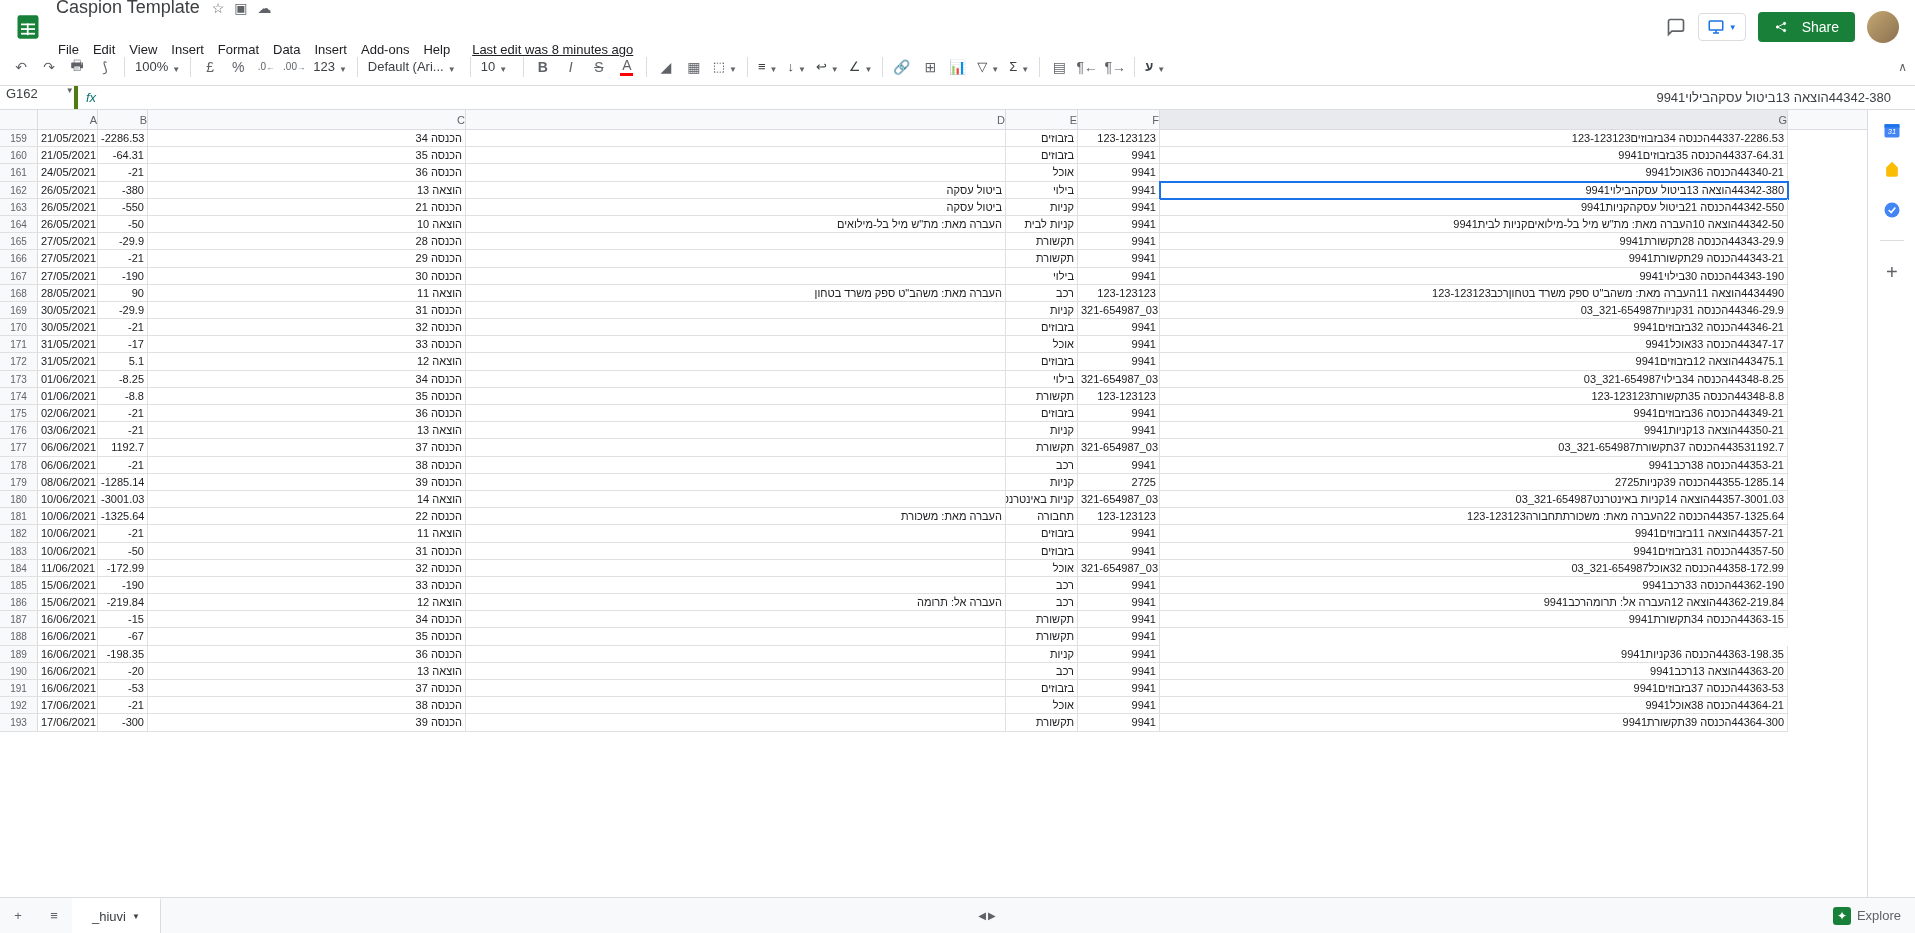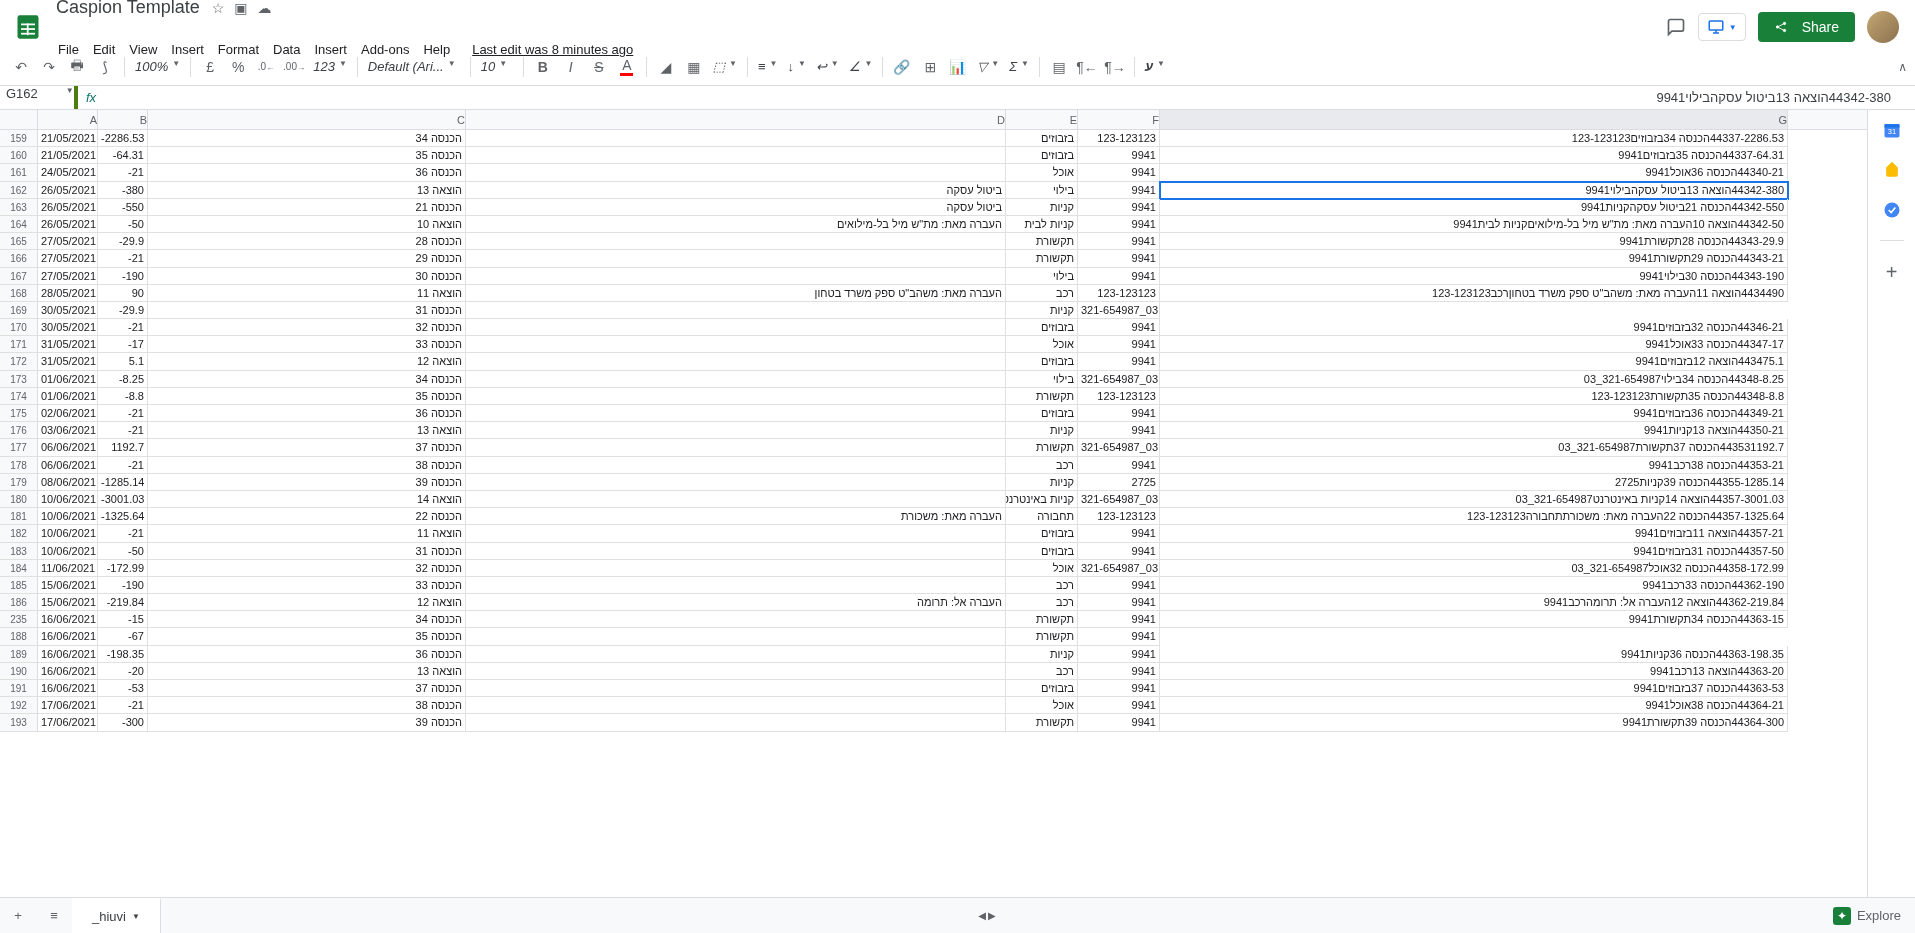--- a/index.html
+++ b/index.html
@@ -20,21 +20,21 @@
 .header-right { display: flex; align-items: center; gap: 12px; margin-right: 8px;}
 .comment-icon { width:20px; height:20px; display:flex; align-items:center; justify-content:center; color:#5f6368; cursor:pointer;}
 .present-btn { border:1px solid #dadce0; border-radius:4px; padding:4px 8px; display:flex; align-items:center; gap:4px; cursor:pointer; color:#1a73e8;}
 .share-btn { background:#188038; color:#fff; border-radius:4px; padding:7px 16px; display:flex; align-items:center; gap:14px; font-size:14px; font-weight:500; cursor:pointer;}
 .avatar { width:32px; height:32px; border-radius:50%; background:linear-gradient(135deg,#c4a872,#8b6f4f); }
 
 
 .toolbar { display:flex; align-items:center; padding:4px 8px; border-bottom:1px solid #dadce0; height:38px; gap:2px;}
 .tool-btn { width:26px; height:26px; display:flex; align-items:center; justify-content:center; color:#5f6368; cursor:pointer; font-size:14px; border-radius:2px;}
 .tool-sep { width:1px; height:20px; background:#dadce0; margin:0 4px;}
-.tool-dropdown { display:flex; align-items:flex-start; padding:0 4px; color:#3c4043; font-size:13px; cursor:pointer; gap:4px;font-style:italic;}
+.tool-dropdown { display:flex; align-items:flex-end; padding:0 4px; color:#3c4043; font-size:13px; cursor:pointer; gap:4px;}
 .tool-dropdown .arrow { font-size:8px; color:#5f6368;}
 .rtl-btn { font-weight:bold; font-family:Arial; }
 
 
 .formula-bar { display:flex; align-items:center; border-bottom:1px solid #dadce0; height:24px;}
 .cell-ref { width:78px; border-right:4px solid #4d7c0f; padding:0 6px; font-size:13px; color:#3c4043; display:flex; align-items:flex-start; height:100%;gap:28px;}
 .cell-ref .arrow{ font-size:8px; margin-left:auto; color:#5f6368;}
 .fx { font-style:italic; color:#0f766e; padding:0 8px; font-size:13px;}
 .formula-input { flex:1; border:none; outline:none; font-size:13px; padding:0 4px; text-align:right; direction:rtl; color:#3c4043; margin-right:20px;}
 
@@ -48,21 +48,21 @@
 .grid-row { display:flex; height:17.2px; }
 .row-header { width:38px; border-right:1px solid #dadce0; border-bottom:1px solid #e0e0e0; background:#f8f9fa; text-align:center; font-size:10px; color:#5f6368; line-height:17px; flex-shrink:0;}
 .cell { border-right:1px solid #e0e0e0; border-bottom:1px solid #e0e0e0; font-size:11px; padding:0 3px; white-space:nowrap; overflow:hidden; line-height:17px; flex-shrink:0;}
 .c-a{width:60px; text-align:right;} .c-b{width:50px; text-align:right;} .c-c{width:318px; text-align:right; direction:rtl;} .c-d{width:540px; text-align:right; direction:rtl;} .c-e{width:72px; text-align:right; direction:rtl;} .c-f{width:82px; text-align:right;} .c-g{width:628px; text-align:right; direction:rtl;}
 .col-header.c-a{width:60px;} .col-header.c-b{width:50px;} .col-header.c-c{width:318px;} .col-header.c-d{width:540px;} .col-header.c-e{width:72px;} .col-header.c-f{width:82px;} .col-header.c-g{width:628px;}
 .selected-cell { outline:2px solid #1a73e8; outline-offset:-1px; background:#fff;}
 .selected-col { background:#e8eaed;}
 
 
 .right-sidebar { width:48px; border-left:1px solid #dadce0; display:flex; flex-direction:column; align-items:center; padding-top:10px; gap:20px;}
-.side-icon { width:20px; height:20px; cursor:pointer; font-size:18px; display:flex; align-items:flex-start; justify-content:center;}
+.side-icon { width:20px; height:20px; cursor:pointer; font-size:18px; display:flex; align-items:flex-start; justify-content:center;font-style:italic;}
 .collapse-toolbar { margin-left:auto; color:#5f6368; cursor:pointer; font-size:12px;}
 
 
 .bottom-bar { display:flex; align-items:center; height:36px; border-top:1px solid #dadce0; background:#f8f9fa;}
 .bottom-btn { width:36px; height:36px; display:flex; align-items:center; justify-content:center; color:#5f6368; cursor:pointer;}
 .sheet-tab { background:#fff; border-top:2px solid transparent; padding:0 20px; height:36px; display:flex; align-items:center; gap:6px; font-size:13px; color:#3c4043; cursor:pointer; border-right:1px solid #dadce0;}
 .sheet-tab.active { border-top:2px solid transparent; background:#fff;}
 .sheet-tab .arrow {font-size:8px;}
 .explore-btn { margin-left:auto; display:flex; align-items:center; gap:6px; padding:0 14px; font-size:13px; color:#5f6368; cursor:pointer;}
 .explore-icon { width:18px; height:18px; background:#188038; border-radius:3px; display:flex; align-items:center; justify-content:center; color:#fff; font-size:12px;}
@@ -318,20 +318,21 @@
           <div class="cell c-g">4434490הוצאה 11העברה מאת: משהב"ט ספק משרד בטחוןרכב123-123123</div>
         </div>
         <div class="grid-row">
           <div class="row-header">169</div>
           <div class="cell c-a">30/05/2021</div>
           <div class="cell c-b">-29.9</div>
           <div class="cell c-c">הכנסה 31</div>
           <div class="cell c-d"></div>
           <div class="cell c-e">קניות</div>
           <div class="cell c-f">321-654987_03</div>
+          <div class="cell c-g">44346-29.9הכנסה 31קניות321-654987_03</div>
         </div>
         <div class="grid-row">
           <div class="row-header">170</div>
           <div class="cell c-a">30/05/2021</div>
           <div class="cell c-b">-21</div>
           <div class="cell c-c">הכנסה 32</div>
           <div class="cell c-d"></div>
           <div class="cell c-e">בזבוזים</div>
           <div class="cell c-f">9941</div>
           <div class="cell c-g">44346-21הכנסה 32בזבוזים9941</div>
@@ -490,21 +491,21 @@
           <div class="row-header">186</div>
           <div class="cell c-a">15/06/2021</div>
           <div class="cell c-b">-219.84</div>
           <div class="cell c-c">הוצאה 12</div>
           <div class="cell c-d">העברה אל: תרומה</div>
           <div class="cell c-e">רכב</div>
           <div class="cell c-f">9941</div>
           <div class="cell c-g">44362-219.84הוצאה 12העברה אל: תרומהרכב9941</div>
         </div>
         <div class="grid-row">
-          <div class="row-header">235</div>
+          <div class="row-header">187</div>
           <div class="cell c-a">16/06/2021</div>
           <div class="cell c-b">-15</div>
           <div class="cell c-c">הכנסה 34</div>
           <div class="cell c-d"></div>
           <div class="cell c-e">תקשורת</div>
           <div class="cell c-f">9941</div>
           <div class="cell c-g">44363-15הכנסה 34תקשורת9941</div>
         </div>
         <div class="grid-row">
           <div class="row-header">188</div>

